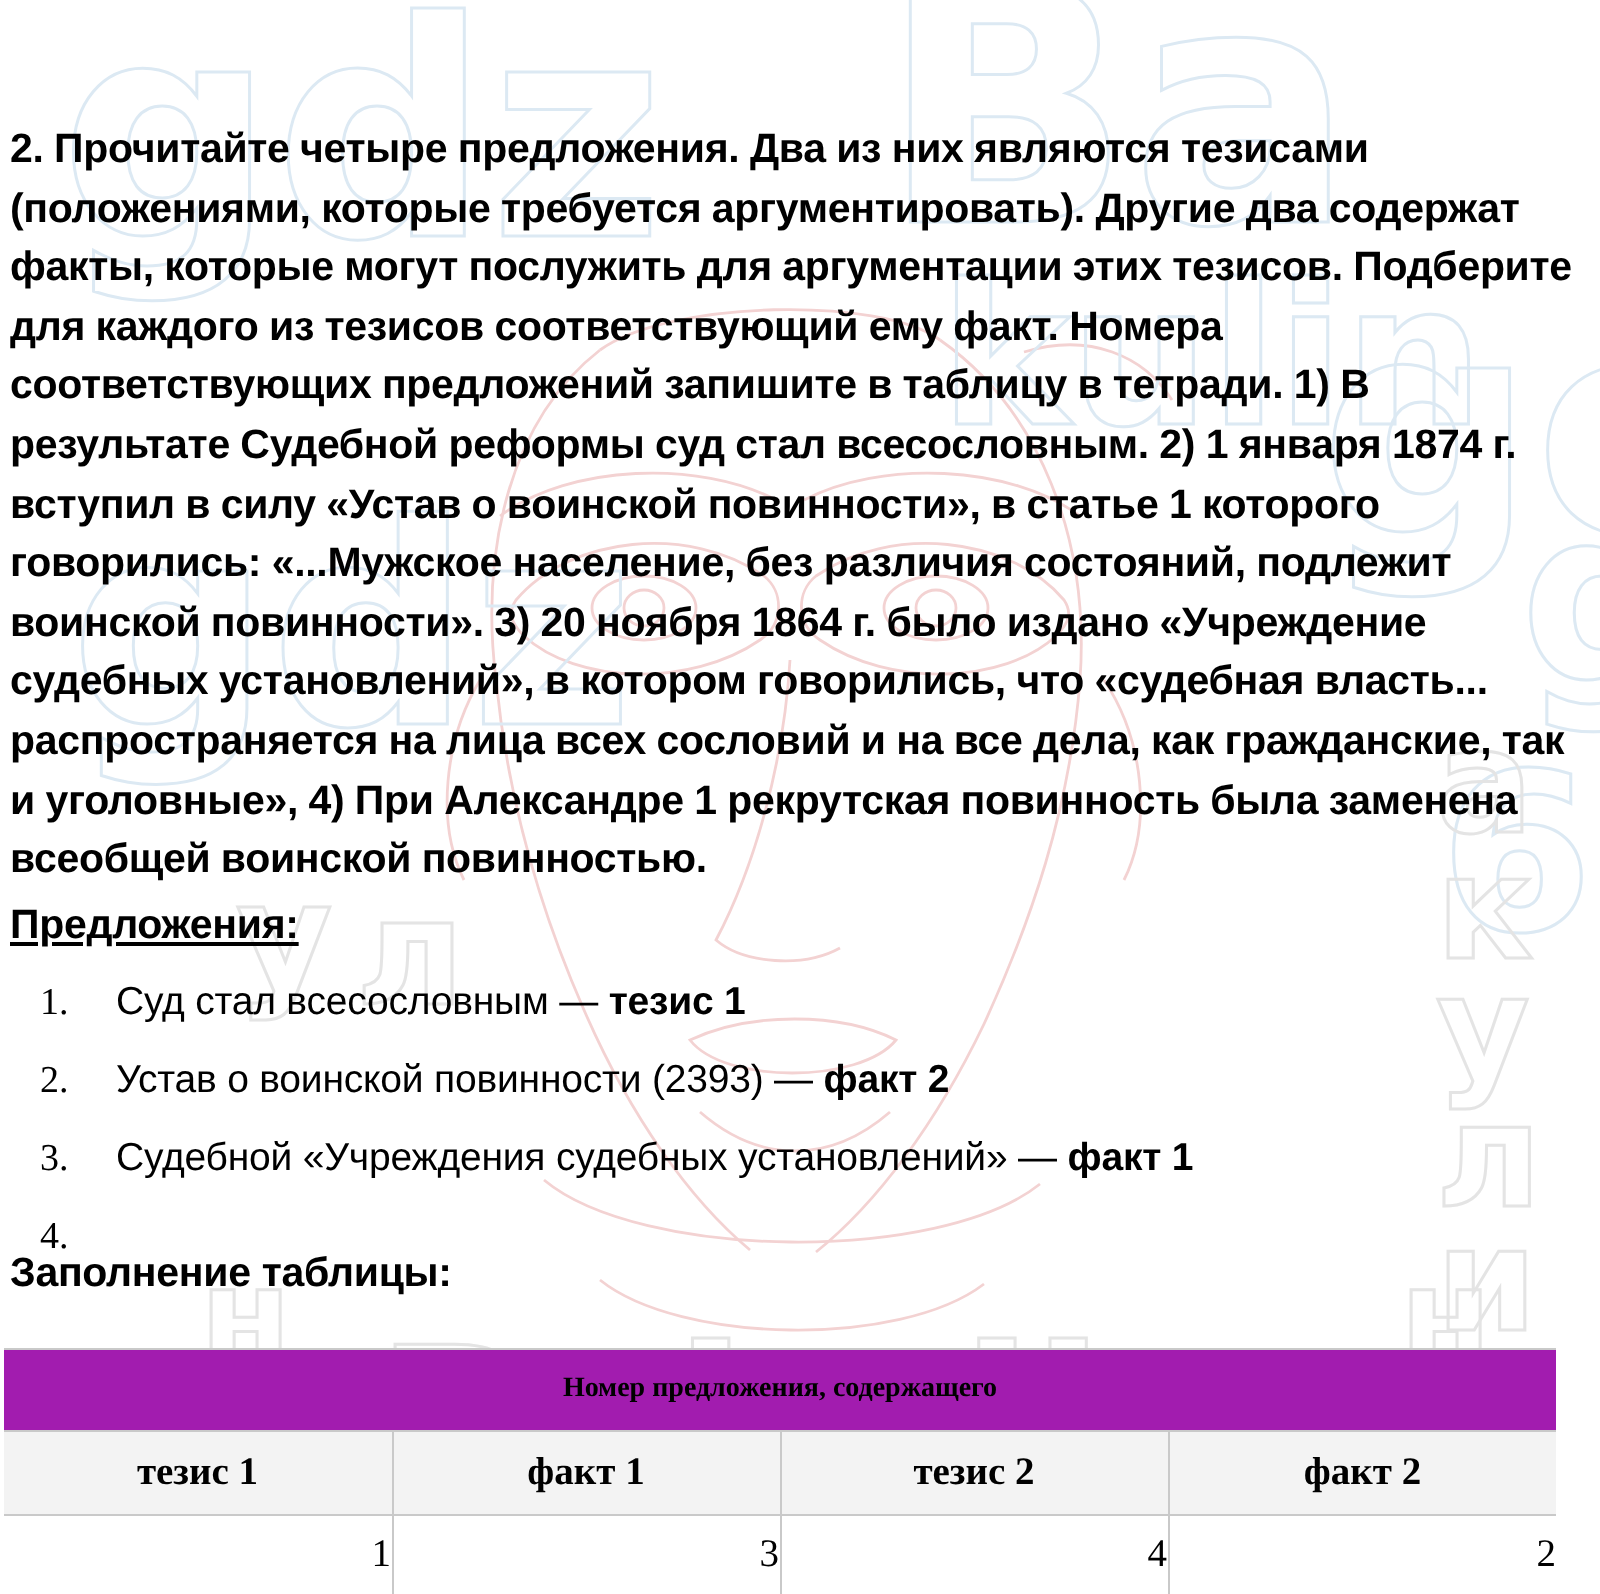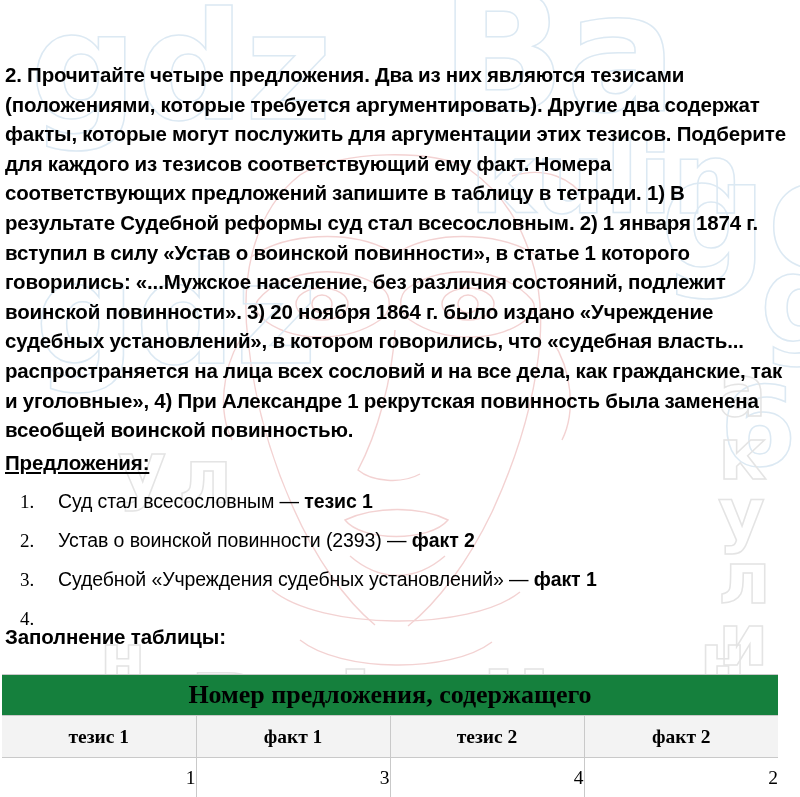--- a/index.html
+++ b/index.html
@@ -136,23 +136,23 @@
   }
   #answer-table td {
     border: 1px solid #c9c9c9;
     padding: 0;
     margin: 0;
   }
   .th-merged {
     height: 40px;
     text-align: center;
     vertical-align: middle;
-    font-size: 26px;
-    font-weight: 700;
-    background: #15803d;
+    font-size: 14px;
+    font-weight: 700;
+    background: #a21caf;
     border-left: none !important;
     border-right: none !important;
   }
   .th-col {
     height: 41px;
     text-align: center;
     vertical-align: middle;
     font-size: 19.5px;
     font-weight: 700;
     background: #f3f3f3;

